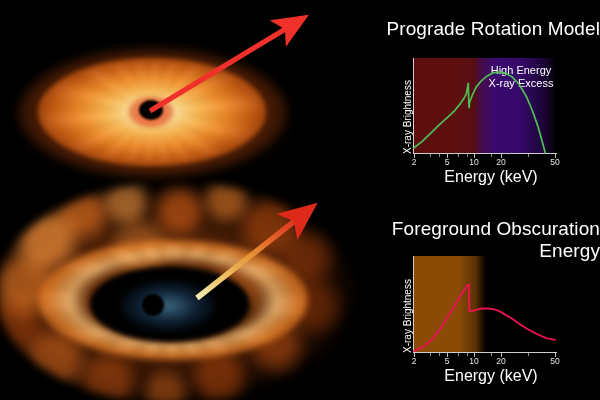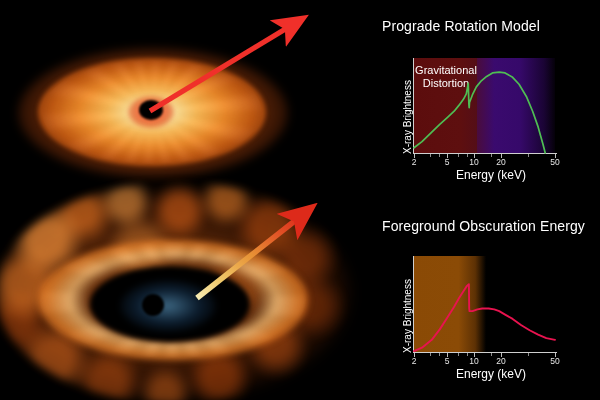--- a/index.html
+++ b/index.html
@@ -78,27 +78,27 @@
      filter:blur(3px);}
   .b-hole{left:142px;top:106px;width:22px;height:22px;background:#000;filter:blur(1.2px);}
 
   
   .arrow-svg{position:absolute;left:0;top:0;overflow:visible;}
 
   
   .chart{position:absolute;}
   #chart-top{left:382px;top:8px;width:218px;height:180px;}
   #chart-bot{left:382px;top:210px;width:218px;height:186px;}
-  .chart-title{position:absolute;left:0;width:218px;text-align:left;
-     color:#fff;font-size:14px;letter-spacing:.1px;}
+  .chart-title{position:absolute;left:0;width:218px;text-align:right;
+     color:#fff;font-size:19px;letter-spacing:.1px;}
   .axis-line{position:absolute;background:#cfcfcf;}
   .tick{position:absolute;width:1px;height:4px;background:#bdbdbd;}
   .tick.minor{height:3px;background:#8d8d8d;}
   .ticklabel{position:absolute;color:#e6e6e6;font-size:8.5px;text-align:center;width:20px;}
-  .xlabel{position:absolute;color:#fff;font-size:12px;text-align:center;width:218px;left:0;}
+  .xlabel{position:absolute;color:#fff;font-size:16px;text-align:center;width:218px;left:0;}
   .ylabel{position:absolute;color:#fff;font-size:10px;white-space:nowrap;
      transform:rotate(-90deg);transform-origin:left top;}
   .band{position:absolute;}
   .band-label{position:absolute;color:#fff;font-size:11px;text-align:center;line-height:13px;}
   .curve{position:absolute;left:0;top:0;overflow:visible;}
 </style>
 </head>
 <body>
 
 <div class="stage">
@@ -145,23 +145,23 @@
   </div>
 
   <div class="chart" id="chart-top">
     <div class="chart-title" style="top:10px;">Prograde Rotation Model</div>
 
     <div class="band" style="left:32px;top:50px;width:66px;height:95px;
                 background:linear-gradient(90deg,#5c0d0d 0%,#5e0f0f 70%,#520e18 100%);"></div>
     <div class="band" style="left:95px;top:50px;width:78px;height:95px;
                 background:linear-gradient(90deg,#4a0c3c 0%,#3a0a6e 22%,#36096a 55%,#1a0434 86%,#050109 100%);"></div>
 
-    <div class="band-label" style="left:26px;top:56px;width:76px;">
-      <div>Gravitational</div>
-      <div>Distortion</div>
+    <div class="band-label" style="left:100px;top:56px;width:78px;">
+      <div>High Energy</div>
+      <div>X-ray Excess</div>
     </div>
 
     <div class="axis-line" style="left:31px;top:50px;width:1.2px;height:96px;"></div>
     <div class="axis-line" style="left:31px;top:145px;width:144px;height:1.2px;"></div>
 
     <svg class="curve" width="218" height="180">
       <polyline id="curve0" fill="none" stroke="#4fbe53" stroke-width="1.7" stroke-linejoin="round" stroke-linecap="round" points="32.00,139.78 39.99,133.69 49.76,124.12 57.75,116.29 65.53,109.33 72.14,103.24 77.10,97.15 81.56,91.06 84.30,85.84 86.25,75.40 86.88,96.28 87.19,99.76 87.50,94.54 90.48,86.71 94.34,78.88 99.32,72.79 104.64,68.44 110.49,64.96 117.24,64.09 123.09,64.96 130.62,69.31 137.04,76.27 144.36,88.45 150.62,103.24 156.11,118.90 160.98,136.30 163.23,145.00"></polyline>
     </svg>
 
     <div class="tick" style="left:32px;top:146px;"></div>

